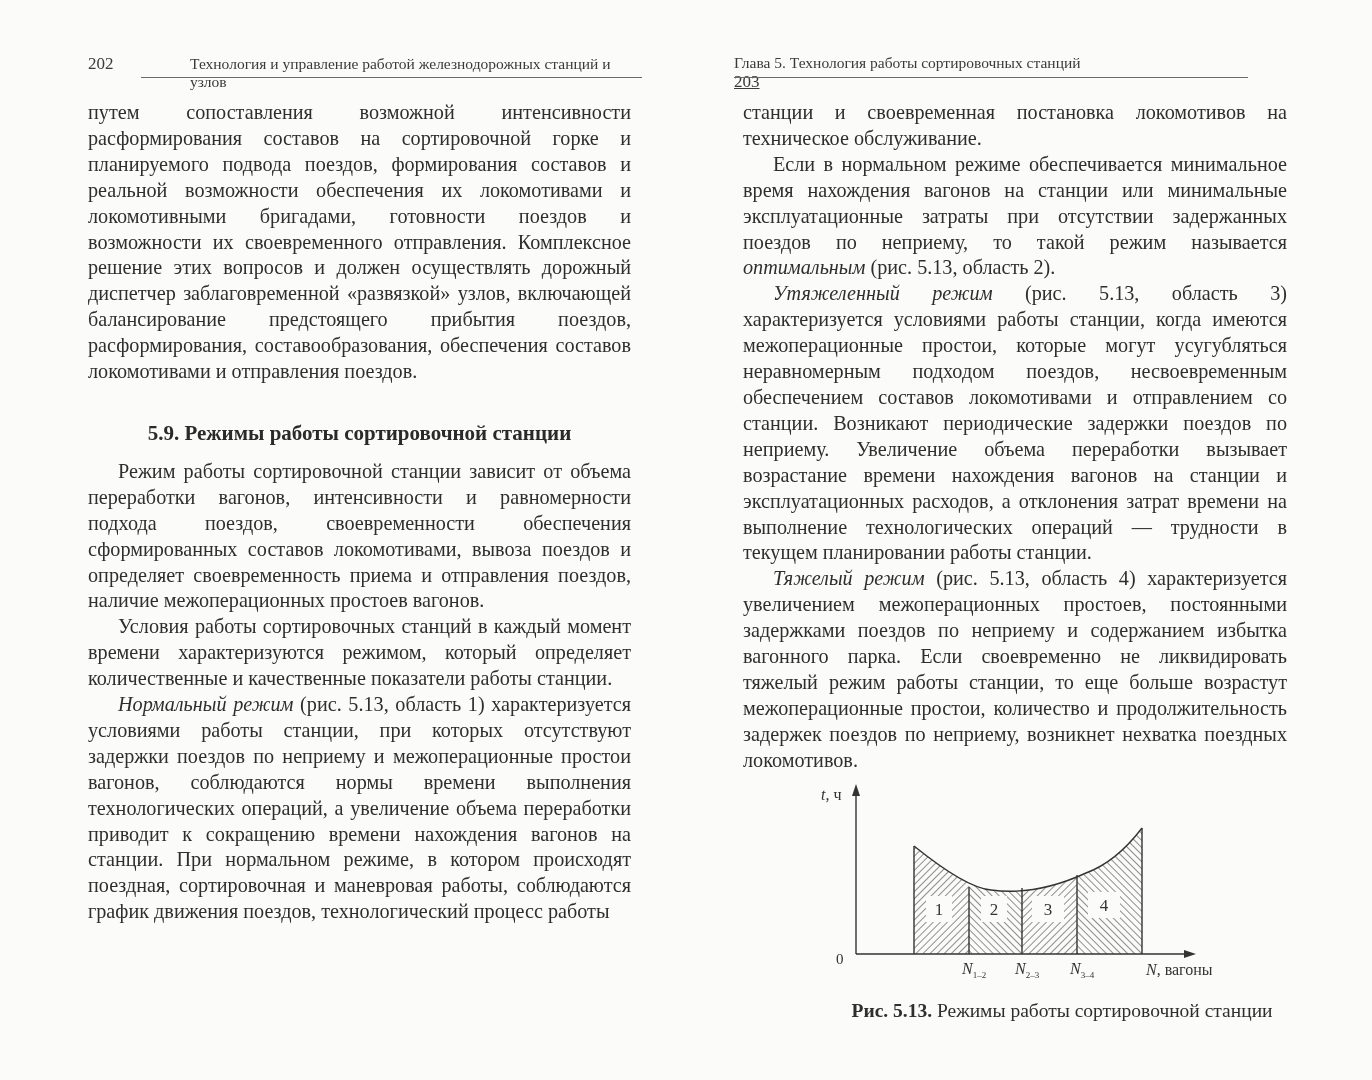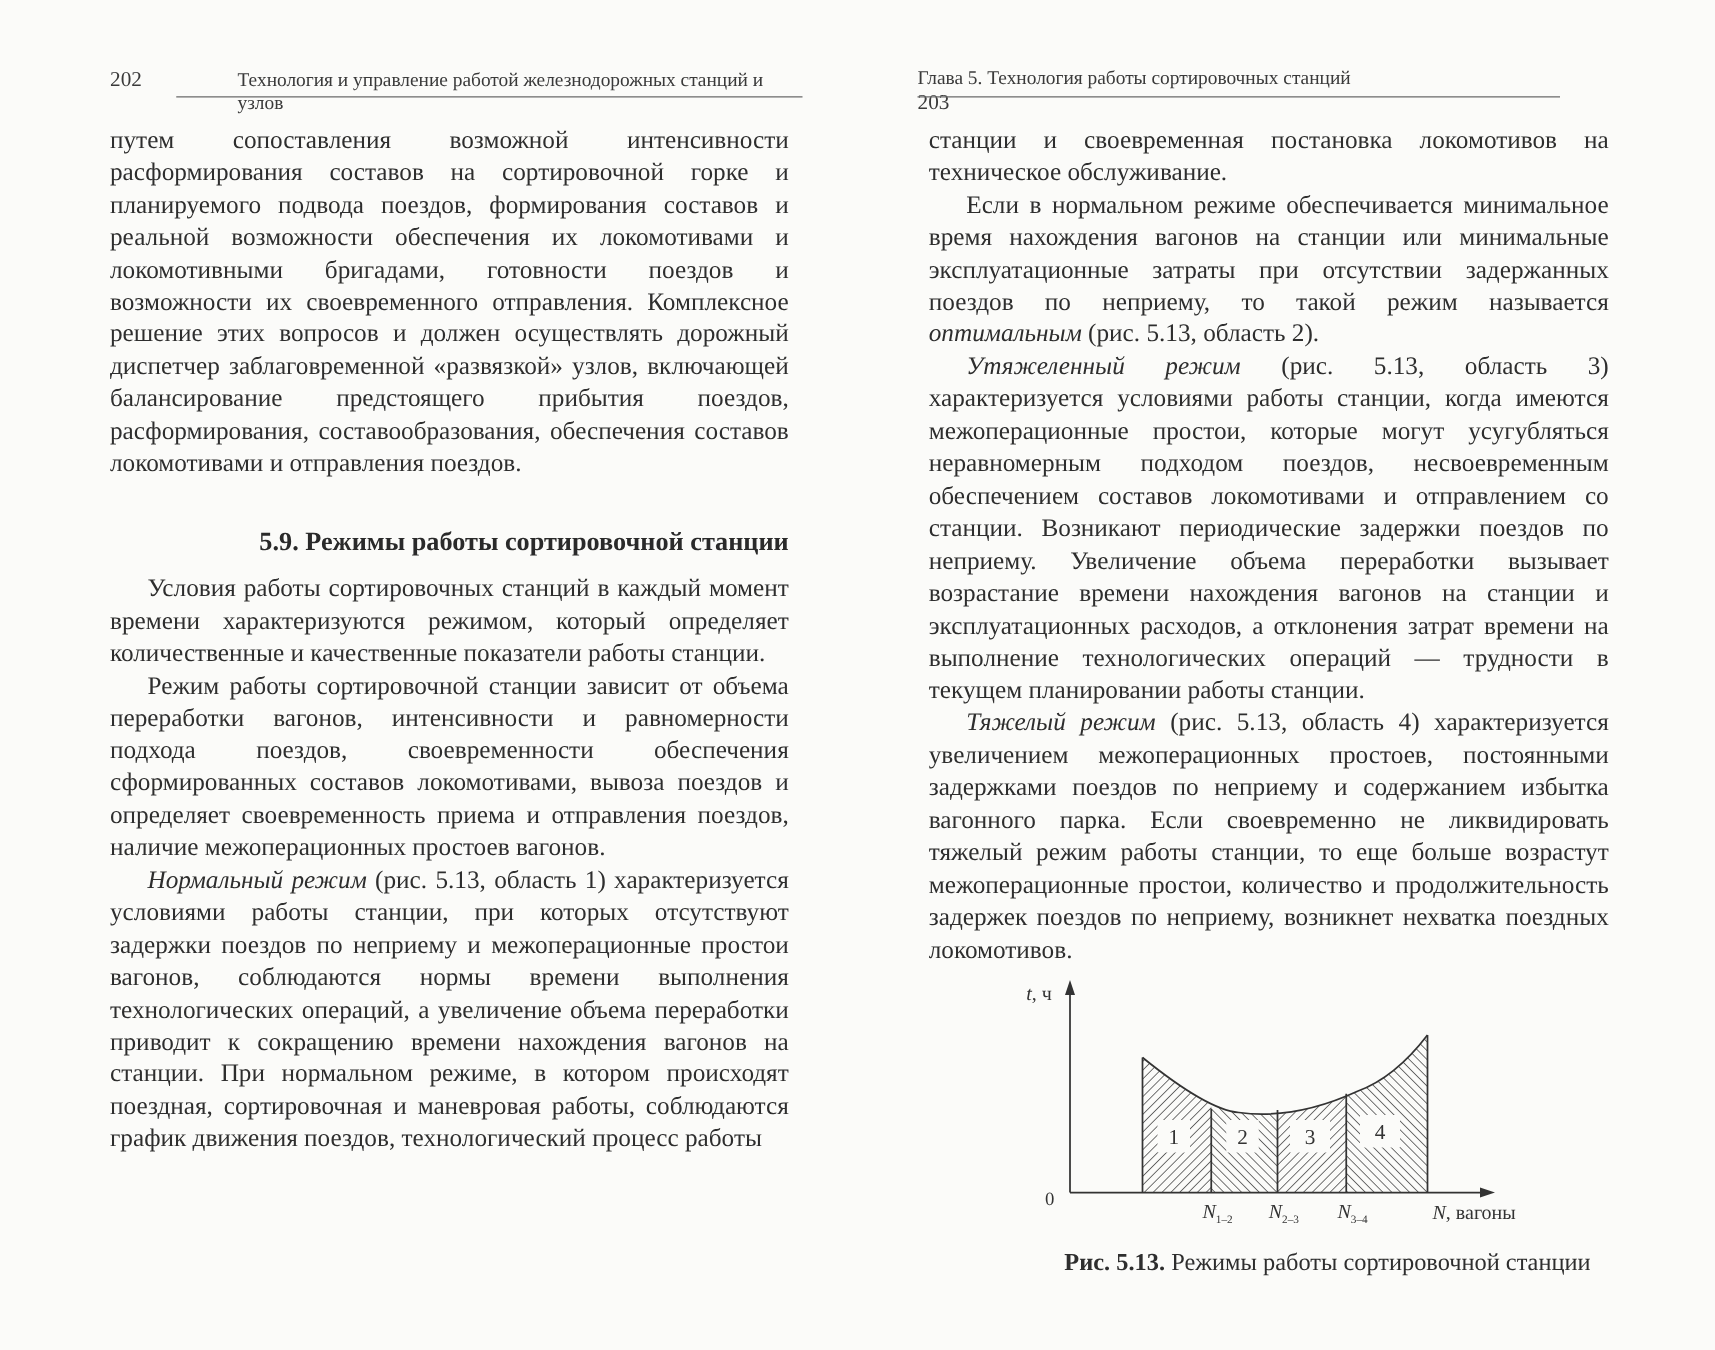--- a/index.html
+++ b/index.html
@@ -17,38 +17,38 @@
   .running-head {
     position: absolute; top: 54px;
     font-size: 15.5px; color: #3a3a3a;
     display: flex; align-items: baseline;
   }
   .left .running-head { left: 88px; width: 554px; }
   .left .running-head .pnum { width: 74px; font-size: 17px; }
   .left .running-head .rtitle { flex: 1; margin-left: 28px; }
   .right .running-head { left: 48px; width: 552px; flex-direction: column; }
   .right .running-head .rtitle { flex: 1; }
-  .right .running-head .pnum { font-size: 17px; text-align: left; }
+  .right .running-head .pnum { font-size: 17px; text-align: left; text-decoration: underline; }
   .rule { position: absolute; height: 1px; background: #6a6a6a; top: 77px; }
   .left .rule { left: 141px; width: 501px; }
   .right .rule { left: 48px; width: 514px; }
 
   .body-text {
     position: absolute; top: 100px;
     font-size: 20.2px; line-height: 25.9px;
     text-align: justify; color: #2e2e2e;
   }
   .left .body-text { left: 88px; width: 543px; }
   .right .body-text { left: 57px; width: 544px; }
   .body-text p { margin: 0; text-indent: 30px; }
   .body-text p.noindent { text-indent: 0; }
   .body-text .it { font-style: italic; }
 
   .section-heading {
-    font-weight: bold; font-size: 21px; text-align: right;
+    font-weight: bold; font-size: 21px; text-align: center;
     margin: 36px 0 12px 0; text-indent: 0; color: #2a2a2a;
   }
 
   .figure { position: absolute; left: 130px; top: 770px; width: 440px; height: 270px; }
   .figure svg { position: absolute; left: 0; top: 0; }
   .caption {
     position: absolute; left: 16px; top: 230px; width: 460px;
     text-align: center; font-size: 19.5px; color: #2e2e2e;
   }
   .caption b { font-weight: bold; }
@@ -59,22 +59,22 @@
 <div class="page left">
   <div class="running-head">
     <span class="pnum">202</span>
     <span class="rtitle">Технология и управление работой железнодорожных станций и узлов</span>
   </div>
   <div class="rule"></div>
 
   <div class="body-text">
     <p class="noindent">путем сопоставления возможной интенсивности расформирования составов на сортировочной горке и планируемого подвода поездов, формирования составов и реальной возможности обеспечения их локомотивами и локомотивными бригадами, готовности поездов и возможности их своевременного отправления. Комплексное решение этих вопросов и должен осуществлять дорожный диспетчер заблаговременной «развязкой» узлов, включающей балансирование предстоящего прибытия поездов, расформирования, составообразования, обеспечения составов локомотивами и отправления поездов.</p>
     <div class="section-heading">5.9. Режимы работы сортировочной станции</div>
+    <p>Режим работы сортировочной станции зависит от объема переработки вагонов, интенсивности и равномерности подхода поездов, своевременности обеспечения сформированных составов локомотивами, вывоза поездов и определяет своевременность приема и отправления поездов, наличие межоперационных простоев вагонов.</p>
     <p>Условия работы сортировочных станций в каждый момент времени характеризуются режимом, который определяет количественные и качественные показатели работы станции.</p>
-    <p>Режим работы сортировочной станции зависит от объема переработки вагонов, интенсивности и равномерности подхода поездов, своевременности обеспечения сформированных составов локомотивами, вывоза поездов и определяет своевременность приема и отправления поездов, наличие межоперационных простоев вагонов.</p>
     <p><span class="it">Нормальный режим</span><span> (рис. 5.13, область 1) характеризуется условиями работы станции, при которых отсутствуют задержки поездов по неприему и межоперационные простои вагонов, соблюдаются нормы времени выполнения технологических операций, а увеличение объема переработки приводит к сокращению времени нахождения вагонов на станции. При нормальном режиме, в котором происходят поездная, сортировочная и маневровая работы, соблюдаются график движения поездов, технологический процесс работы</span></p>
   </div>
 </div>
 
 <div class="page right">
   <div class="running-head">
     <span class="rtitle">Глава 5. Технология работы сортировочных станций</span>
     <span class="pnum">203</span>
   </div>
   <div class="rule"></div>

